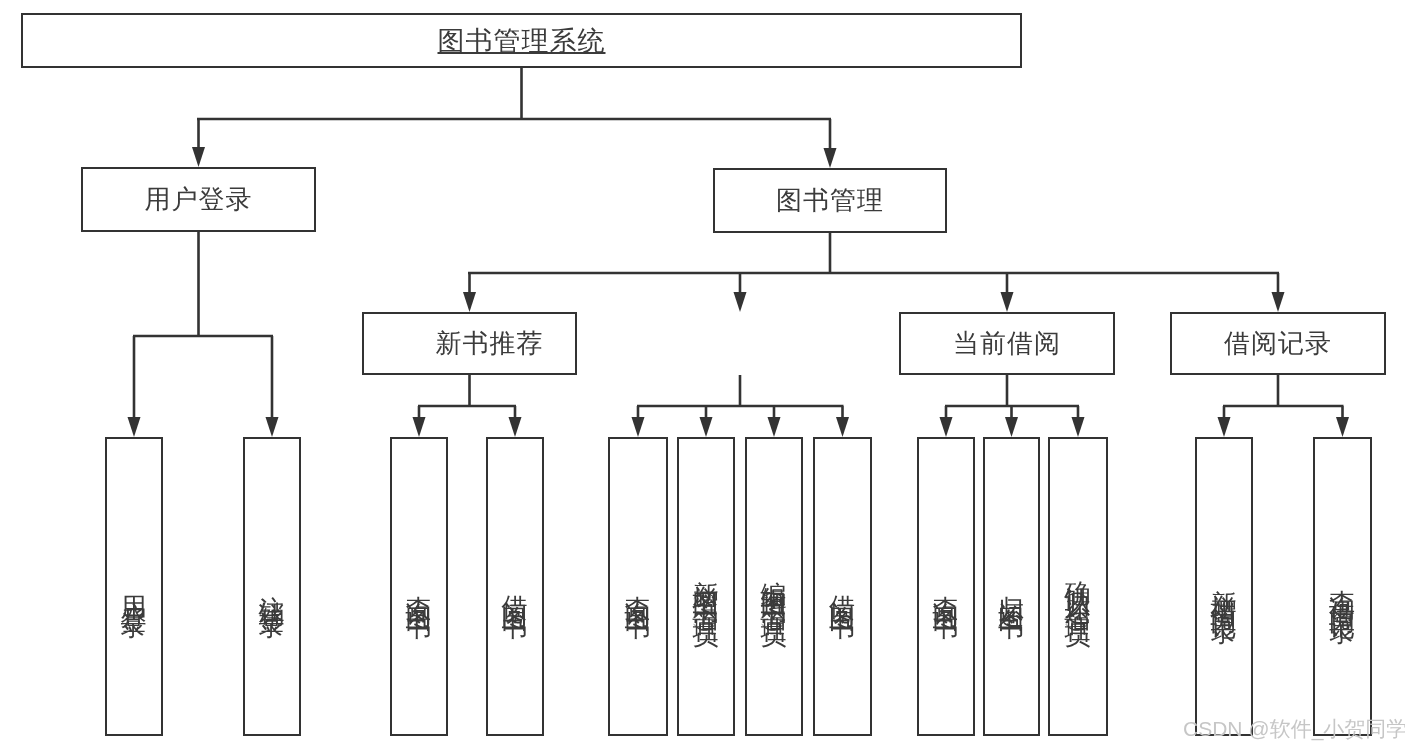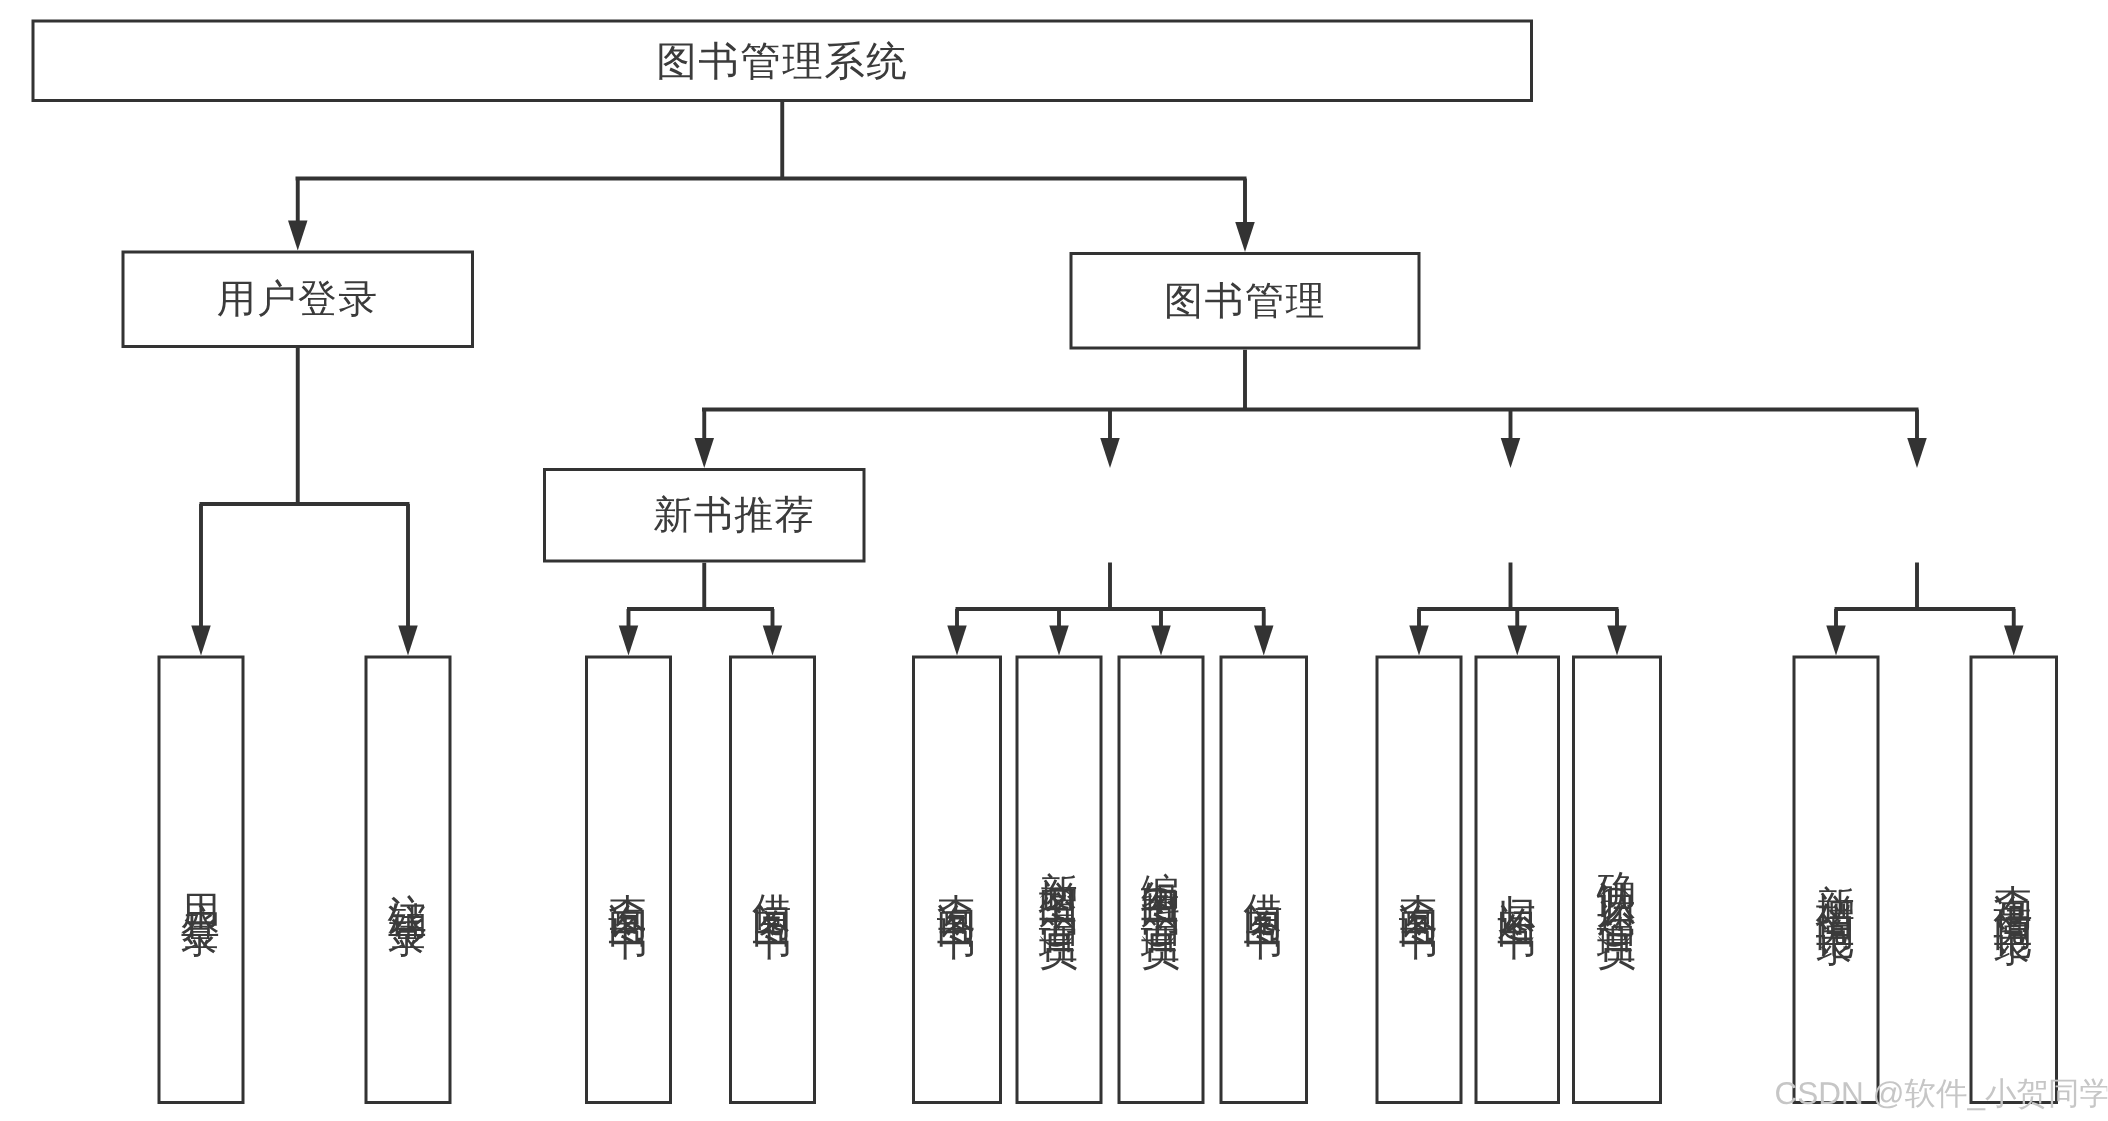--- a/index.html
+++ b/index.html
@@ -34,21 +34,21 @@
     box-sizing: border-box;
     background: #ffffff;
     border: 2.5px solid var(--line);
     display: flex;
     align-items: center;
     justify-content: center;
     color: var(--text);
     z-index: 1;
   }
   .h-label { font-size: 26px; letter-spacing: 1px; white-space: nowrap; }
-  .root-box .h-label { font-size: 27px; }
+  .root-box .h-label { font-size: 27px; text-decoration: underline; }
   .v-label {
     writing-mode: vertical-rl;
     text-orientation: mixed;
     font-size: 26px;
     line-height: 1;
     letter-spacing: 6px;
     white-space: nowrap;
   }
   .watermark {
     position: absolute;
@@ -137,20 +137,26 @@
   <div class="box n-l2a">
     <span class="h-label">用户登录</span>
   </div>
   <div class="box n-l2b">
     <span class="h-label">图书管理</span>
   </div>
 
   <div class="box n-l3a">
     <span class="h-label">新书推荐</span>
   </div>
+  <div class="box n-l3c">
+    <span class="h-label">当前借阅</span>
+  </div>
+  <div class="box n-l3d">
+    <span class="h-label">借阅记录</span>
+  </div>
 
   <div class="box leaf lf1">
     <span class="v-label">用户登录</span>
   </div>
   <div class="box leaf lf2">
     <span class="v-label">注销登录</span>
   </div>
   <div class="box leaf lf3">
     <span class="v-label">查询图书</span>
   </div>

